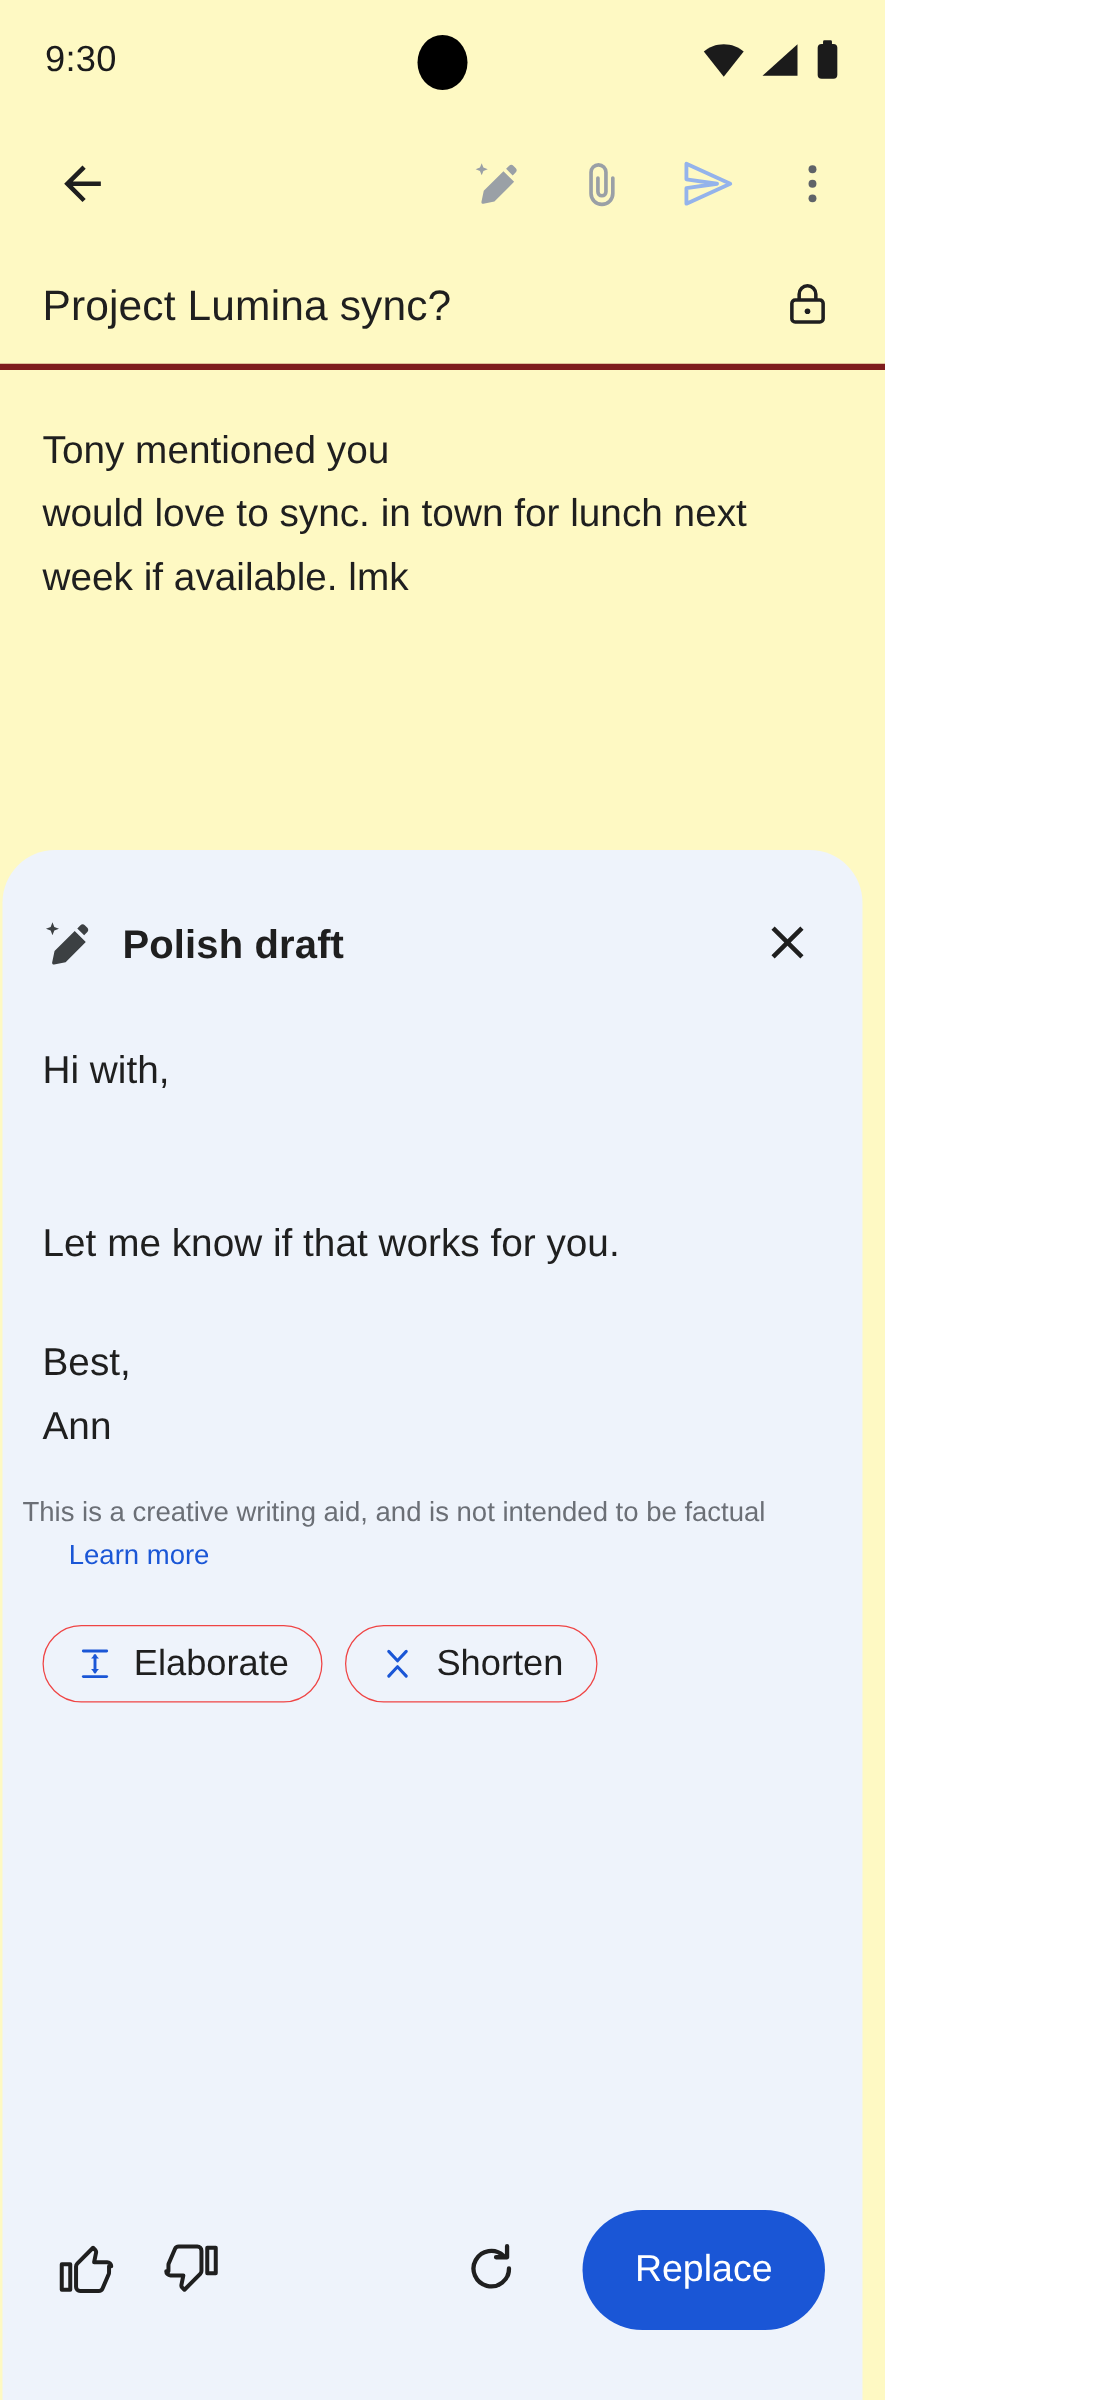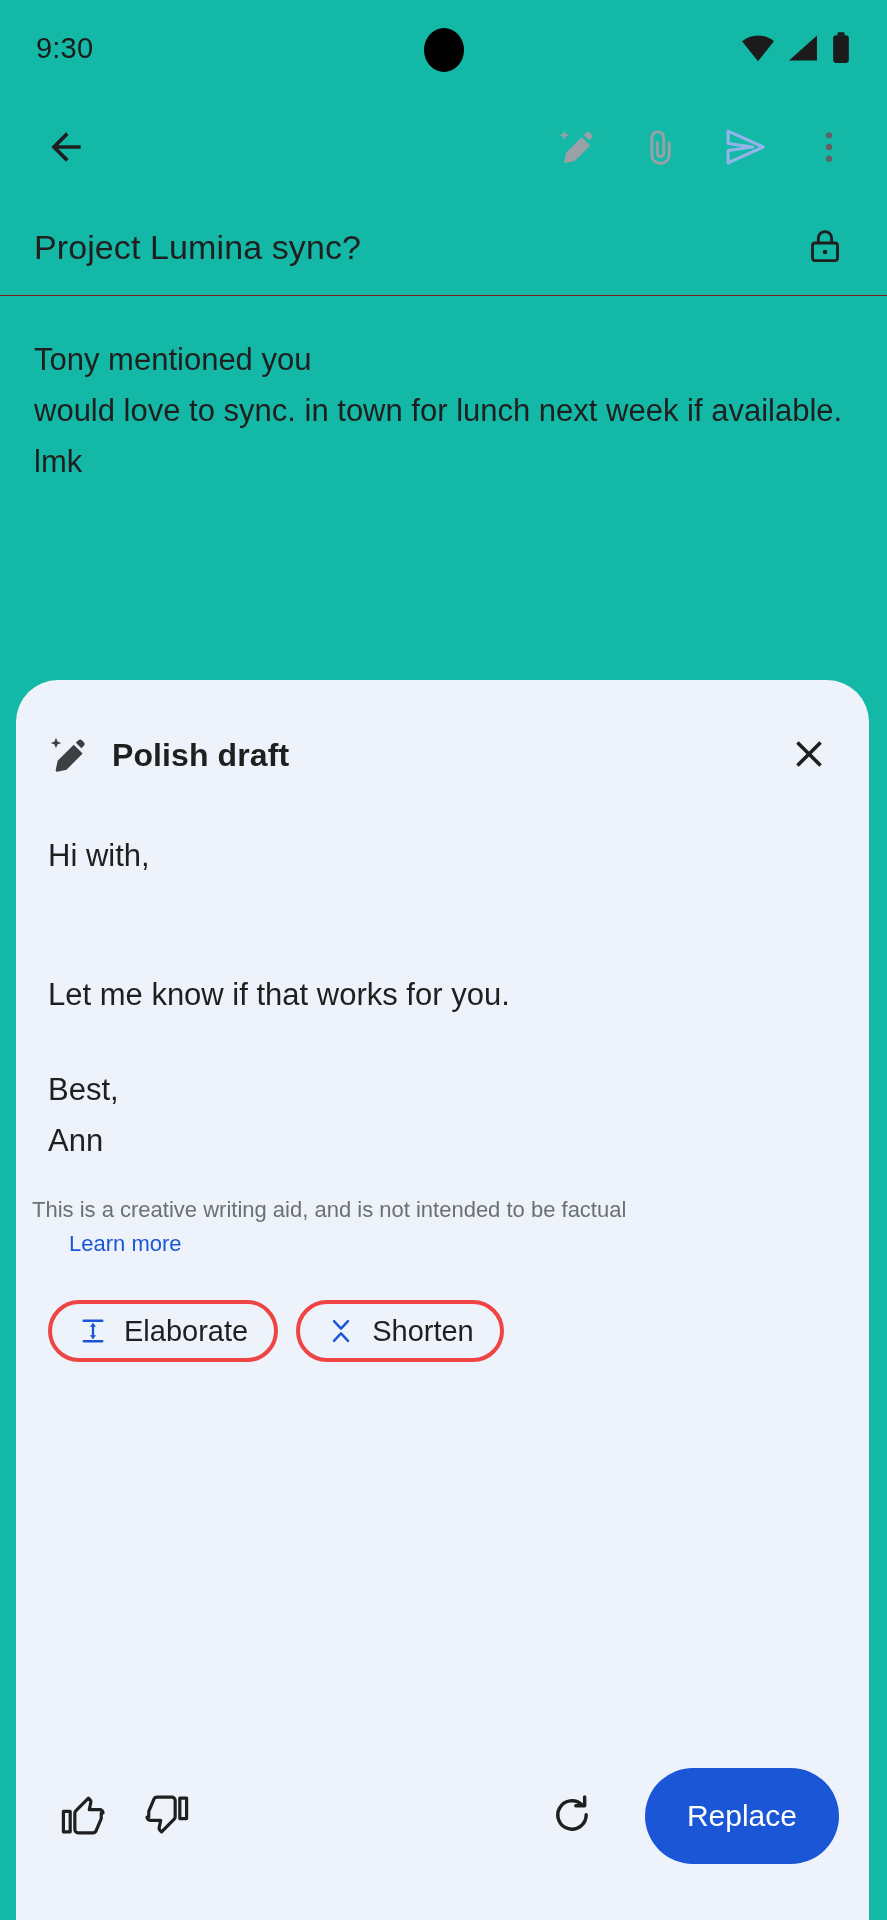--- a/index.html
+++ b/index.html
@@ -7,23 +7,23 @@
   html, body {
     width: 887px;
     height: 1920px;
     background: #ffffff;
     font-family: "Liberation Sans", sans-serif;
     overflow: hidden;
   }
 
   #screen {
     position: relative;
-    width: 887px;
+    width: 708px;
     height: 1920px;
-    background: #14b8a6;
+    background: #fef9c3;
     display: flex;
     flex-direction: column;
   }
 
   
   .status-bar {
     position: relative;
     height: 96px;
     flex: 0 0 96px;
     display: flex;
@@ -76,21 +76,21 @@
   .bar-spacer { flex: 1 1 auto; }
   .bar-group { display: flex; align-items: center; gap: 12px; }
 
   
   .subject-row {
     flex: 0 0 96px;
     height: 96px;
     display: flex;
     align-items: center;
     padding: 0 34px 0 34px;
-    border-bottom: 1px solid #7f1d1d;
+    border-bottom: 5px solid #7f1d1d;
   }
   .subject-text {
     font-size: 34px;
     color: #1f1f1f;
     letter-spacing: 0.1px;
     white-space: nowrap;
   }
   .lock-wrap {
     margin-left: auto;
     width: 56px;
@@ -107,21 +107,21 @@
     font-size: 31px;
     line-height: 51px;
     color: #1f1f1f;
     overflow: hidden;
   }
   .mail-body p { margin: 0; }
 
   
   .polish-card {
     position: absolute;
-    left: 16px;
+    left: 2px;
     right: 18px;
     bottom: 0;
     background: #eef3fb;
     border-top-left-radius: 42px;
     border-top-right-radius: 42px;
     padding: 0 0 0 0;
     display: flex;
     flex-direction: column;
     height: 1240px;
   }
@@ -187,21 +187,21 @@
     align-items: center;
     gap: 18px;
     padding: 40px 32px 0 32px;
   }
   .chip {
     display: flex;
     align-items: center;
     gap: 16px;
     height: 62px;
     padding: 0 26px;
-    border: 4px solid #ef4444;
+    border: 1px solid #ef4444;
     border-radius: 31px;
     background: transparent;
     cursor: pointer;
     white-space: nowrap;
   }
   .chip-label {
     font-size: 29px;
     color: #1f1f1f;
   }
   .chip-icon {

